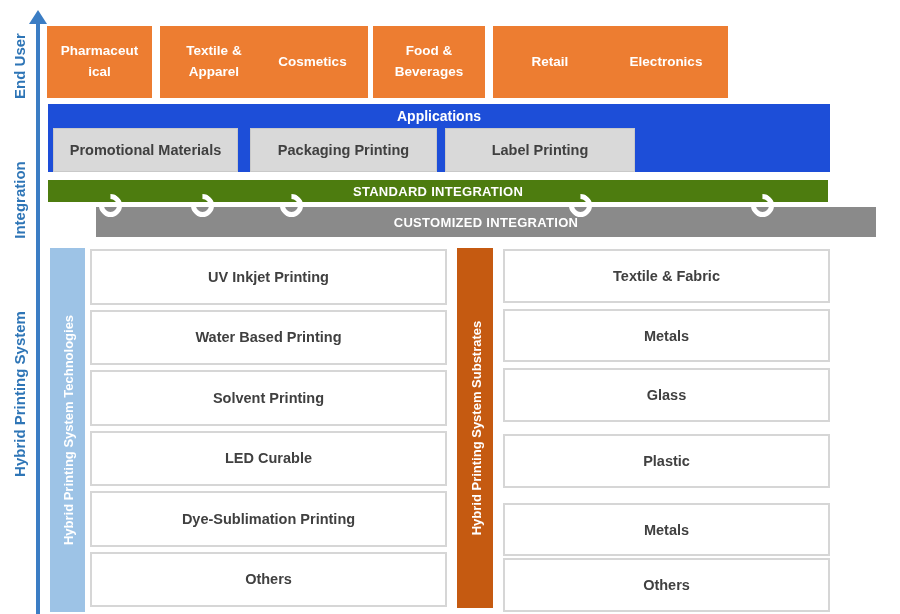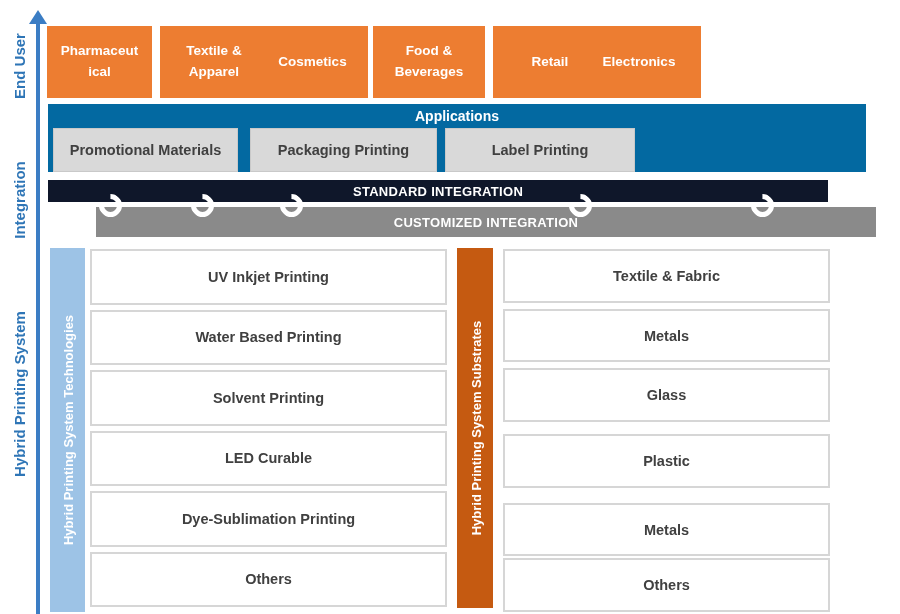--- a/index.html
+++ b/index.html
@@ -15,28 +15,28 @@
   .vlabel{position:absolute;transform:translate(-50%,-50%) rotate(-90deg);white-space:nowrap;
     font-weight:bold;}
   .side-label{color:#2e75b6;font-size:15px;}
   .bar-label{color:#ffffff;font-size:13px;}
   
   .ebox{position:absolute;top:26px;height:72px;background:#ed7d31;color:#ffffff;
     font-weight:bold;font-size:13.5px;line-height:1.55;text-align:center;
     display:flex;align-items:center;justify-content:center;box-sizing:border-box;padding:0 12px;
     overflow-wrap:anywhere;}
   
-  .apps-band{position:absolute;left:48px;top:104px;width:782px;height:68px;background:#0369a1;padding-left:36px;}
+  .apps-band{position:absolute;left:48px;top:104px;width:782px;height:68px;background:#1d4ed8;}
   .apps-title{position:absolute;left:0;top:4px;width:100%;text-align:center;
     color:#ffffff;font-weight:bold;font-size:14px;}
   .app-box{position:absolute;top:24px;height:44px;background:#d9d9d9;border:1px solid #c9c9c9;
     box-sizing:border-box;display:flex;align-items:center;justify-content:center;
     color:#404040;font-weight:bold;font-size:14.5px;}
   
-  .std-bar{position:absolute;left:48px;top:180px;width:780px;height:22px;background:#0f172a;
+  .std-bar{position:absolute;left:48px;top:180px;width:780px;height:22px;background:#4d7c0f;
     display:flex;align-items:center;justify-content:center;color:#ffffff;font-weight:bold;
     font-size:13px;letter-spacing:.3px;}
   .cust-bar{position:absolute;left:48px;top:207px;width:780px;height:30px;background:#8a8a8a;
     display:flex;align-items:center;justify-content:center;color:#ffffff;font-weight:bold;
     font-size:13px;letter-spacing:.3px;margin-left:48px;}
   .link-line{position:absolute;left:48px;top:202px;width:780px;height:5px;background:#ffffff;}
   .chain{position:absolute;top:194px;width:13px;height:13px;border:5px solid #ffffff;
     border-radius:50%;border-left-color:transparent;transform:rotate(45deg);}
   
   .tech-bar{position:absolute;left:50px;top:248px;width:35px;height:364px;background:#9dc3e6;}
@@ -65,21 +65,21 @@
 
   <div class="vlabel side-label" style="left:19px;top:66px">End User</div>
   <div class="vlabel side-label" style="left:19px;top:200px">Integration</div>
   <div class="vlabel side-label" style="left:19px;top:394px">Hybrid Printing System</div>
 
   <div class="ebox" style="left:47px;width:105px">Pharmaceutical</div>
   <div class="ebox" style="left:160px;width:108px">Textile &amp; Apparel</div>
   <div class="ebox" style="left:257px;width:111px">Cosmetics</div>
   <div class="ebox" style="left:373px;width:112px">Food &amp; Beverages</div>
   <div class="ebox" style="left:493px;width:114px">Retail</div>
-  <div class="ebox" style="left:577px;width:124px">Electronics</div>
+  <div class="ebox" style="left:604px;width:124px">Electronics</div>
 
   <div class="apps-band">
     <div class="apps-title">Applications</div>
     <div class="app-box" style="left:5px;width:185px">Promotional Materials</div>
     <div class="app-box" style="left:202px;width:187px">Packaging Printing</div>
     <div class="app-box" style="left:397px;width:190px">Label Printing</div>
   </div>
 
   <div class="std-bar">STANDARD INTEGRATION</div>
   <div class="link-line"></div>

